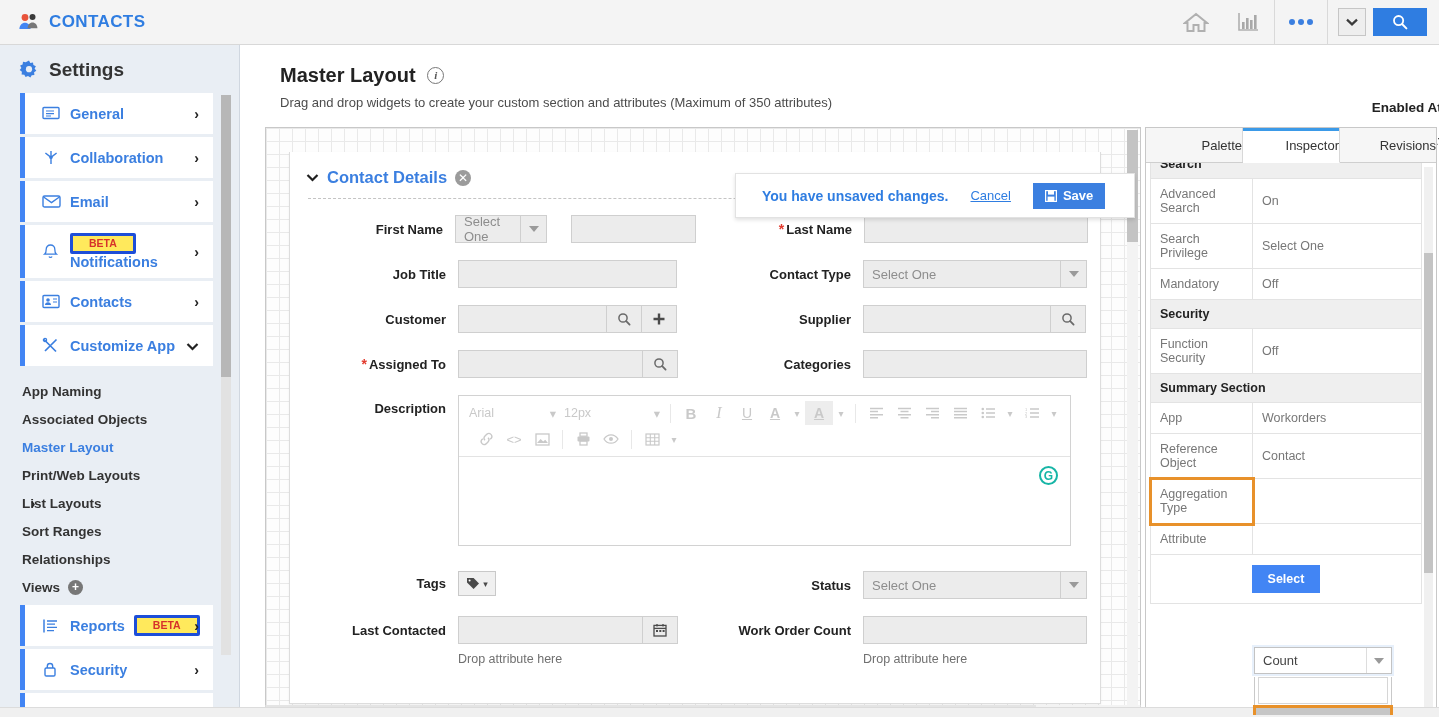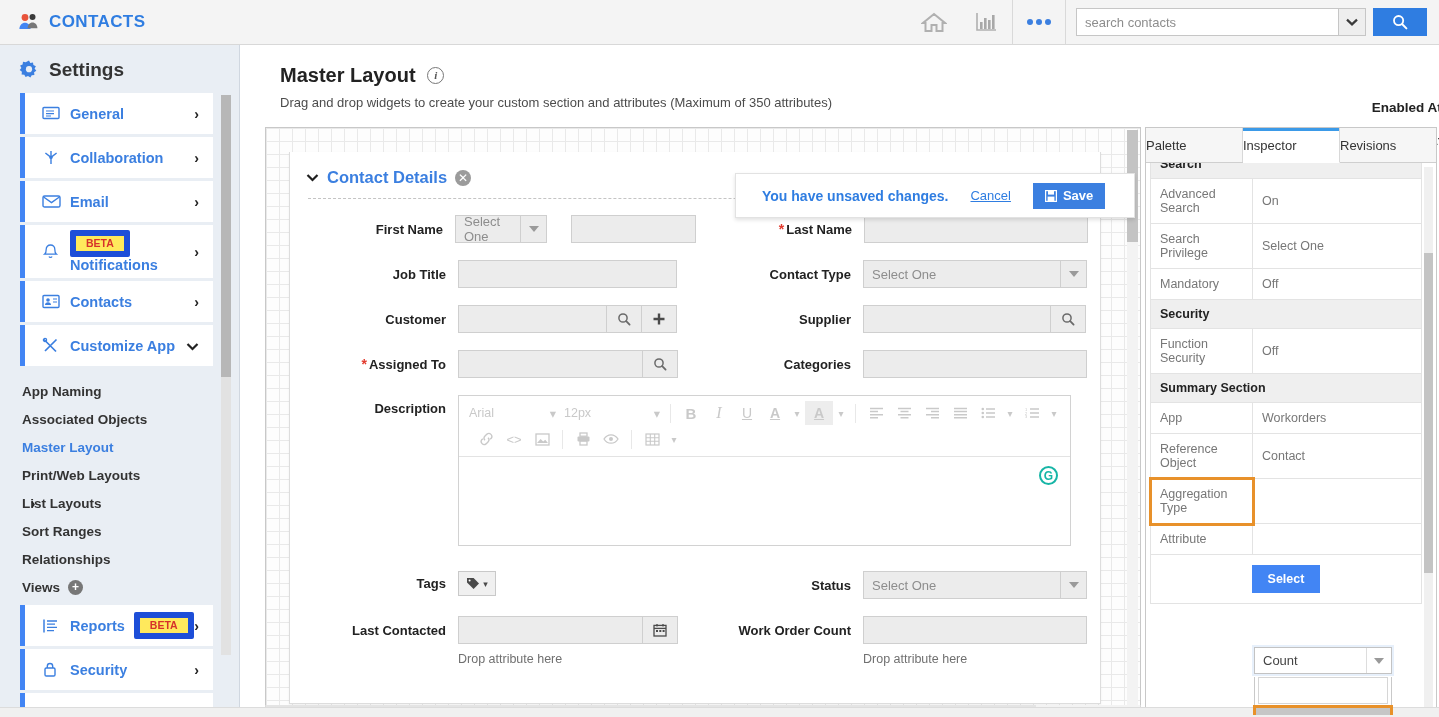--- a/index.html
+++ b/index.html
@@ -62,22 +62,22 @@
     cursor: pointer;
   }
   .navrow:before {
     content: ""; position: absolute; left: 0; top: 0; bottom: 0; width: 5px; background: #4285f4;
   }
   .navrow .nv-ico { width: 22px; display: flex; align-items: center; justify-content: flex-start; }
   .navrow .nv-label { color: #3b7fe0; font-size: 14.5px; font-weight: bold; margin-left: 6px; }
   .navrow .chev { position: absolute; right: 14px; color: #222; font-size: 14px; font-weight: bold; }
   .navrow.tall { height: 53px; align-items: center; }
   .beta {
-    background: #ffe95c; color: #d6312b; border: 6px solid #1d4ed8;
-    font-size: 10.5px; font-weight: bold; padding: 1px 10px; border-radius: 2px;
+    background: #ffe95c; color: #d6312b; border: 3px solid #1d4ed8;
+    font-size: 10.5px; font-weight: bold; padding: 1px 16px; border-radius: 2px;
     display: inline-block; line-height: 13px;
   }
   .notif-stack { display: flex; flex-direction: column; margin-left: 6px; align-items: flex-start; }
   .sub-list { padding: 8px 0 4px 0; }
   .subrow {
     height: 28px; display: flex; align-items: center; padding-left: 22px;
     font-size: 13.5px; font-weight: bold; color: #333; cursor: pointer; position: relative;
   }
   .subrow.active { color: #3b7fe0; }
   .subrow .sub-chev { position: absolute; left: 31px; font-weight: bold; font-size: 13px; color: #222; }
@@ -229,21 +229,21 @@
     cursor: pointer; z-index: 25;
   }
 
   
   .rpanel {
     position: absolute; left: 905px; top: 82px; width: 292px; height: 588px;
     border: 1px solid #c8c8c8; background: #fff;
   }
   .tabs { display: flex; height: 35px; background: #f2f2f2; border-bottom: 1px solid #cfcfcf; }
   .tab {
-    flex: 1; display: flex; align-items: center; justify-content: flex-start;
+    flex: 1; display: flex; align-items: center; justify-content: flex-end;
     font-size: 13px; color: #333; background: #f6f6f6; border-right: 1px solid #d8d8d8;
     cursor: pointer; position: relative;
   }
   .tab:last-child { border-right: none; }
   .tab.active { background: #fff; border-bottom: 1px solid #fff; margin-bottom: -1px; }
   .tab.active:after {
     content: ""; position: absolute; left: 0; right: 0; top: 0; height: 3px; background: #3b9ae8;
   }
   .insp-body { position: relative; height: 552px; overflow: hidden; }
   .insp-scroll { position: absolute; left: 4px; top: 4px; right: 14px; }
@@ -330,21 +330,20 @@
     <div class="tb-icon">
       <span class="tb-dots">
           <i></i>
           <i></i>
           <i></i>
         </span>
     </div>
     <div class="tb-sep"></div>
 
     <div class="searchwrap">
-      <input class="search-input" value="" placeholder="search contacts" style="">
       <div class="search-caret">
         <svg width="12" height="8" viewBox="0 0 12 8">
             <path d="M1 1.6 L6 6.4 L11 1.6" fill="none" stroke="#3b3b3b" stroke-width="2.2"></path>
           </svg>
       </div>
       <div class="search-btn">
         <svg width="16" height="16" viewBox="0 0 16 16">
           <circle cx="6.6" cy="6.6" r="4.6" fill="none" stroke="#fff" stroke-width="1.8"></circle>
           <path d="M10.3 10.3 L14.4 14.4" stroke="#fff" stroke-width="2" stroke-linecap="round"></path>
         </svg>

